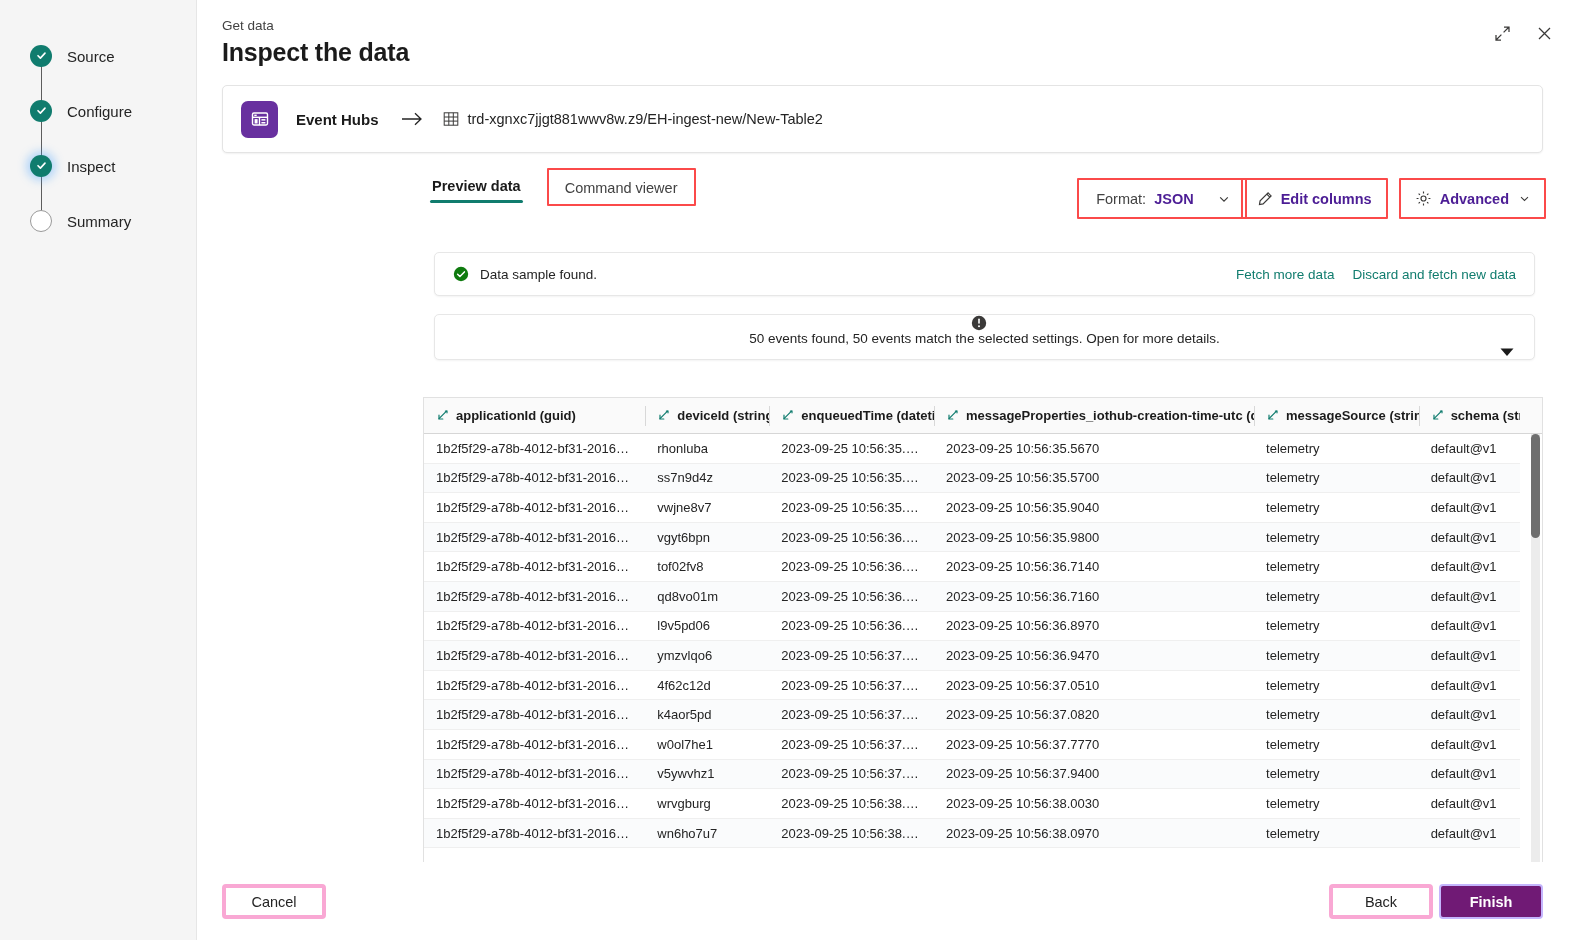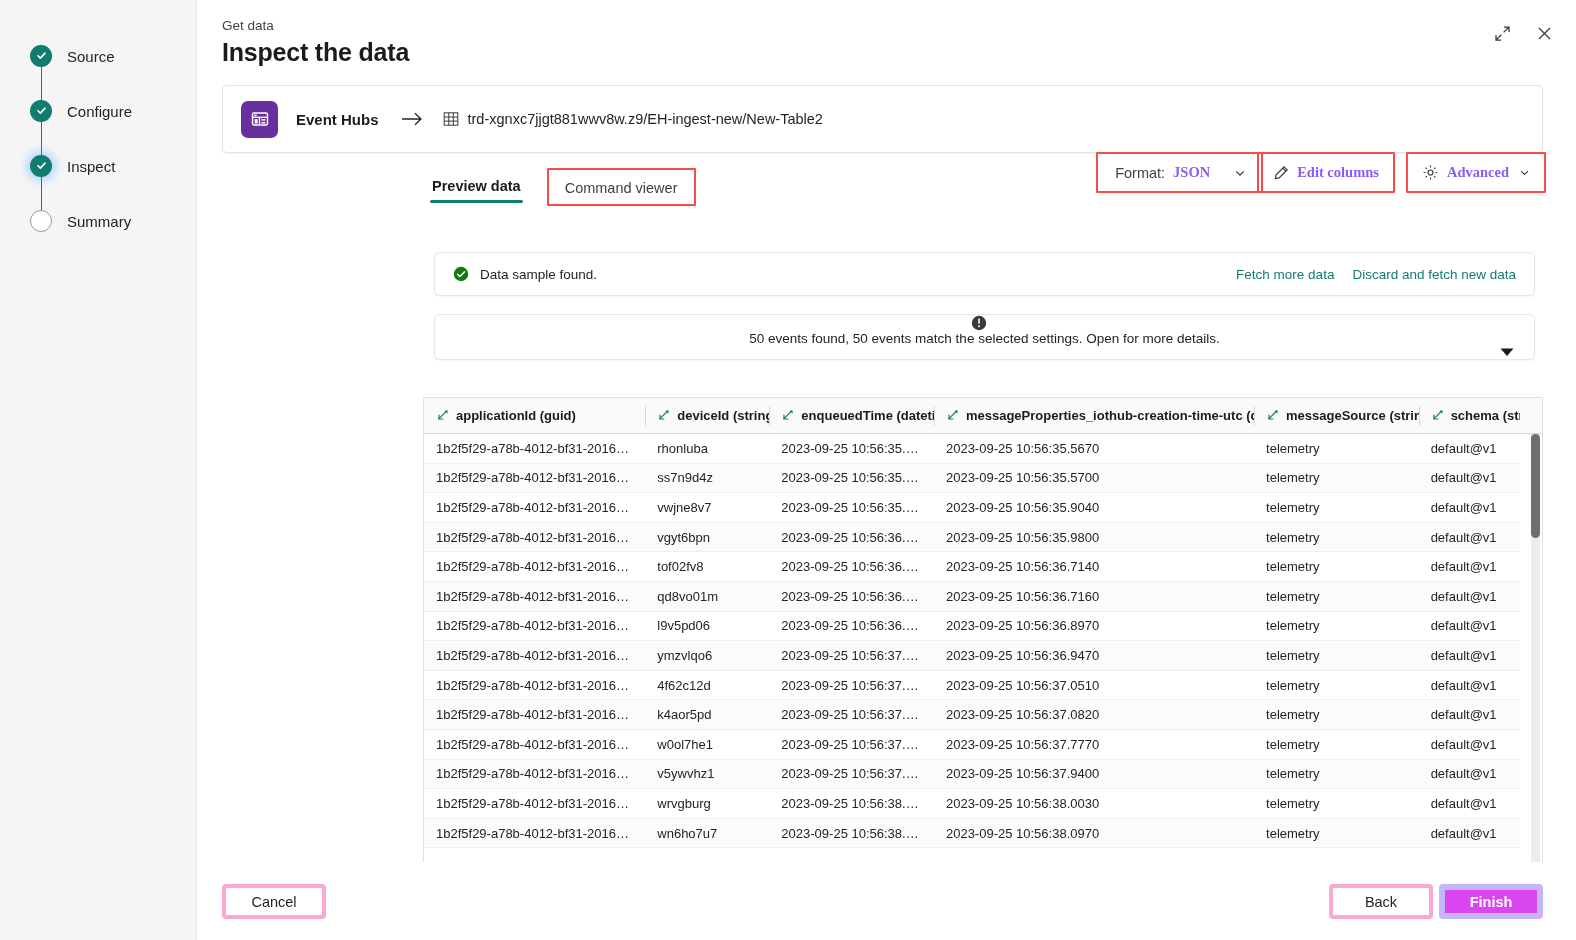--- a/index.html
+++ b/index.html
@@ -75,28 +75,28 @@
     color: #424242; background: none; border: none; font-family: inherit;
   }
   .tab.active { font-weight: 700; color: #1b1b1b; }
   .tab.active::after {
     content: ""; position: absolute; left: 0; right: 0; bottom: 0; height: 3px;
     background: #107c6e; border-radius: 2px;
   }
   .tab-wrap { position: relative; }
   .hl-box { position: absolute; border: 2.5px solid #fb4a4a; border-radius: 1px; pointer-events: none; }
 
-  .toolbar { position: absolute; top: 156px; right: 33px; display: flex; align-items: center; padding-left: 48px; }
+  .toolbar { position: absolute; top: 182px; right: 33px; display: flex; align-items: center; padding-left: 48px; }
   .tb-btn {
     display: flex; align-items: center; gap: 8px; height: 33px; padding: 0 13px;
     background: none; border: none; font-family: inherit; font-size: 14.5px;
     color: #242424; cursor: pointer; white-space: nowrap;
   }
   .tb-btn .lbl-dim { color: #424242; font-weight: 400; }
-  .tb-btn .lbl-strong { font-weight: 700; color: #8b5cf6; font-family: Liberation Serif, serif; }
+  .tb-btn .lbl-strong { font-weight: 700; color: #4c1d95; }
   .chev { display: inline-flex; align-items: center; color: #3b3a39; }
 
   
   .msg-bar {
     position: absolute; left: 237px; right: 41px;
     background: #fff; border: 1px solid #e7e7e7; border-radius: 5px;
     box-shadow: 0 1px 2px rgba(0,0,0,0.05);
     display: flex; align-items: center; padding: 0 18px;
   }
   #bar-sample { top: 252px; height: 44px; }
@@ -156,21 +156,21 @@
   }
   .hthumb { position: absolute; left: 0; top: 0; height: 9px; width: 27.5%; background: #6e6e6e; border-radius: 5px; }
 
   
   .footer { position: absolute; left: 0; right: 0; bottom: 0; height: 78px; background: #fff; }
   .btn {
     height: 35px; min-width: 104px; padding: 0 18px; font-size: 14.5px;
     font-family: inherit; border-radius: 4px; cursor: pointer;
   }
   .btn-secondary { background: #fff; border: 4px solid #f9a8d4; color: #242424; }
-  .btn-primary { background: #d946ef; border: 6px solid #c4b5fd; color: #fff; font-weight: 600; margin-left: 10px; }
+  .btn-primary { background: #701a75; border: 2px solid #c4b5fd; color: #fff; font-weight: 600; margin-left: 10px; }
   #btn-cancel { position: absolute; left: 25px; bottom: 21px; }
   #btn-back { position: absolute; right: 143px; bottom: 21px; }
   #btn-finish { position: absolute; right: 33px; bottom: 21px; }
 </style>
 </head>
 <body>
 
 <div class="app">
 
   <div class="sidebar">

